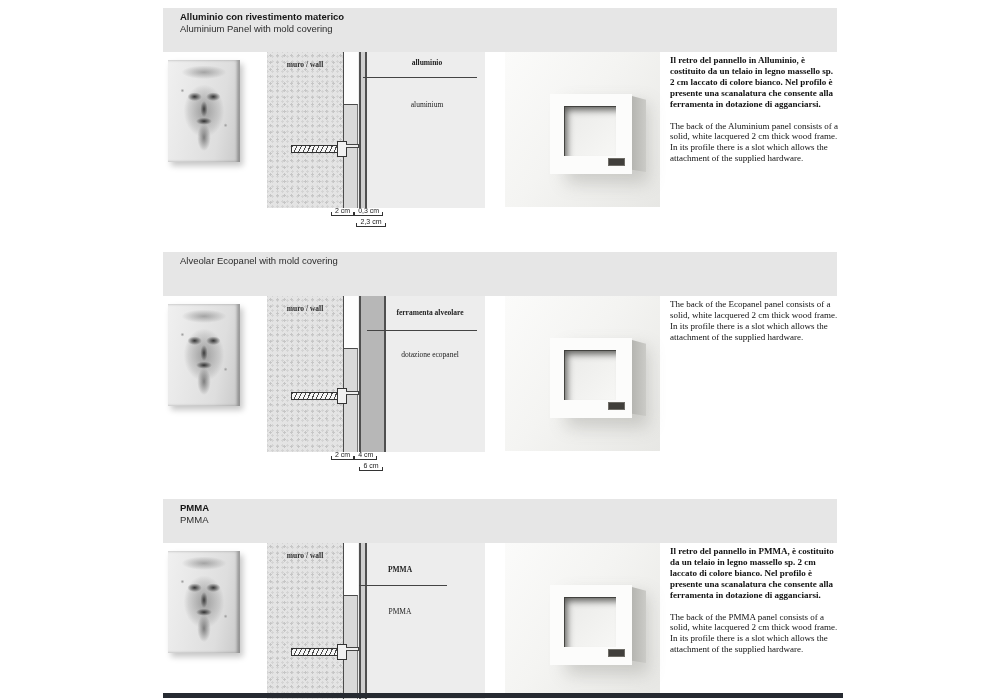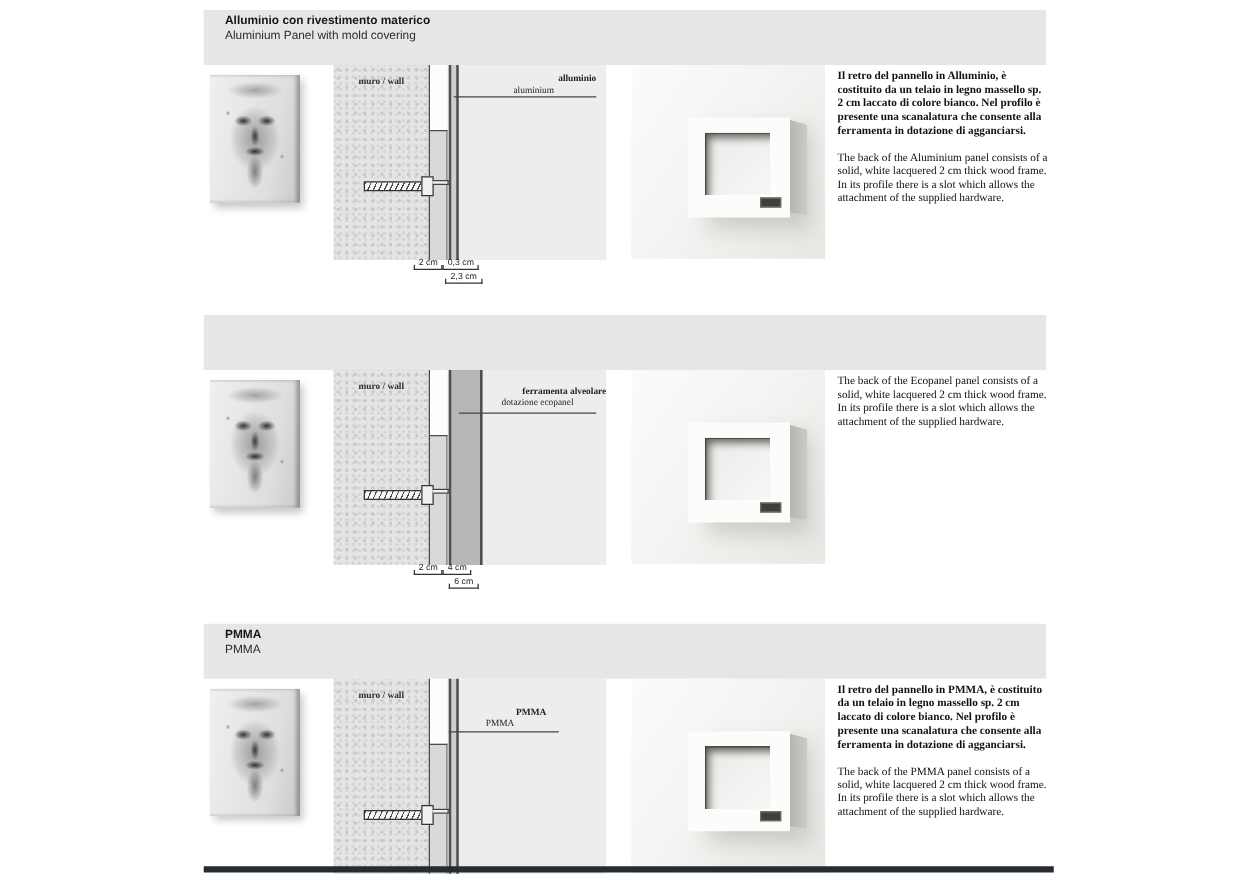--- a/index.html
+++ b/index.html
@@ -63,22 +63,22 @@
   .screw{position:absolute;left:24px;top:93px;width:46px;height:6px;
     background:repeating-linear-gradient(115deg,#4a4a4a 0 1px,#f6f6f6 1px 4px);
     border:1px solid #333;}
   .s2 .screw{top:96px;}  .s3 .screw{top:105px;}
   .hook{position:absolute;left:70px;top:89px;width:8px;height:14px;background:#f1f1f1;border:1px solid #333;}
   .s2 .hook{top:92px;}  .s3 .hook{top:101px;}
   .hook-slot{position:absolute;left:79px;top:92px;width:12px;height:2px;background:#efefef;border:1px solid #444;border-left:none;}
   .s2 .hook-slot{top:95px;} .s3 .hook-slot{top:104px;}
 
   .plabel{position:absolute;text-align:center;font-size:7.5px;line-height:9px;color:#222;}
-  .plabel .it{font-weight:bold;display:block;text-align:right;}
-  .plabel .en{display:block;}
+  .plabel .it{font-weight:bold;display:block;}
+  .plabel .en{display:block;margin-top:33px;}
   .leader{position:absolute;height:1px;background:#444;}
   .s1 .plabel{left:110px;top:6px;width:100px;}
   .s1 .leader{left:96px;top:25px;width:114px;}
   .s2 .plabel{left:108px;top:12px;width:110px;}
   .s2 .leader{left:100px;top:34px;width:110px;}
   .s3 .plabel{left:96px;top:22px;width:74px;}
   .s3 .leader{left:92px;top:42px;width:88px;}
 
   
   .dims{position:absolute;left:168px;top:199px;width:80px;font-size:7px;color:#222;}
@@ -151,20 +151,21 @@
       <span class="dim">0,3 cm</span>
     </div>
     <div class="dim-row total">
       <span class="dim">2,3 cm</span>
     </div>
   </div>
 </div>
 
 <div class="sec s2">
   <div class="sec-header">
+    <span class="hdr-en">Alveolar Ecopanel with mold covering</span>
   </div>
   <div class="sec-body">
     <div class="artwork"></div>
     <div class="diagram">
       <div class="wall"></div>
       <div class="wall-label">muro / wall</div>
       <div class="gap-white"></div>
       <div class="frame-strip"></div>
       <div class="skin wide"></div>
       <div class="screw"></div>

